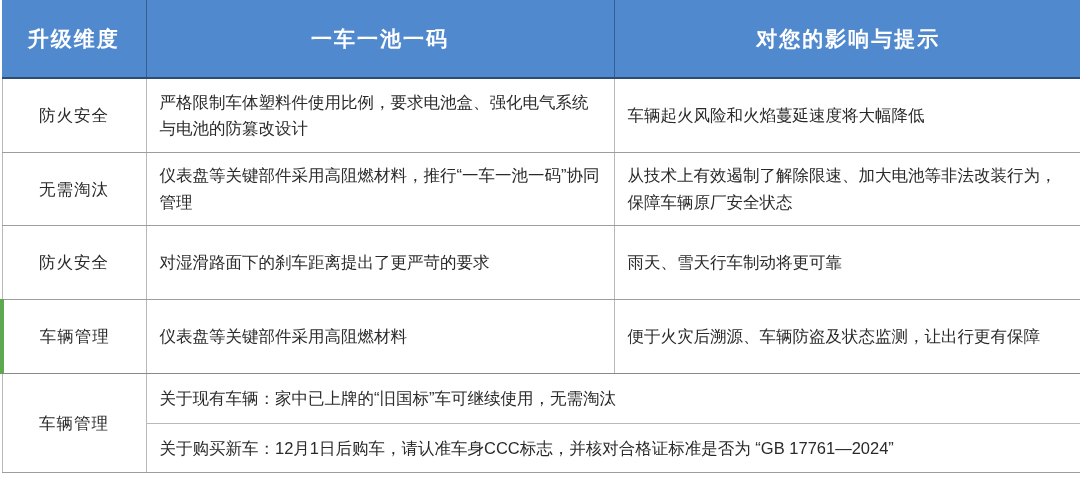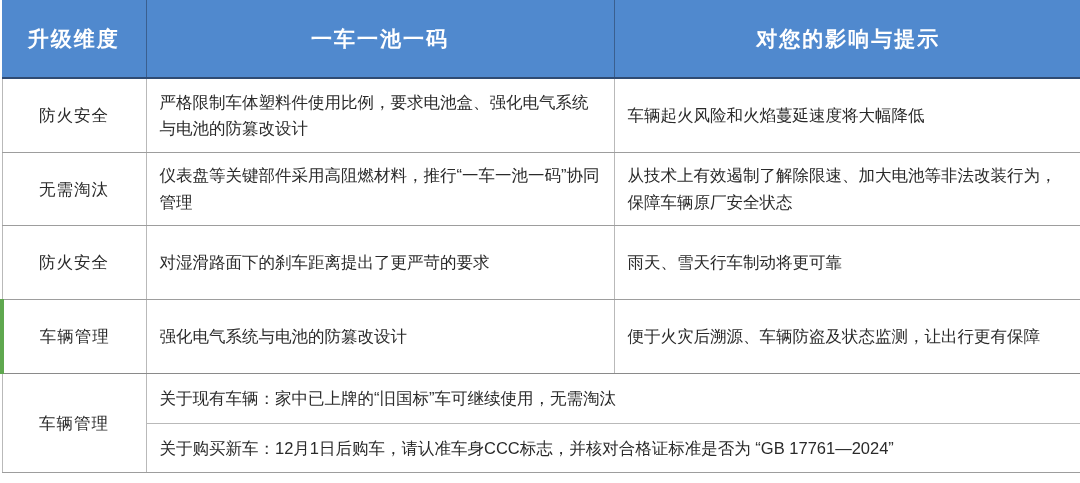--- a/index.html
+++ b/index.html
@@ -108,21 +108,21 @@
       </tr>
 
       <tr>
         <td class="dim-cell">防火安全</td>
         <td class="body-cell">对湿滑路面下的刹车距离提出了更严苛的要求</td>
         <td class="body-cell">雨天、雪天行车制动将更可靠</td>
       </tr>
 
       <tr class="highlight-row">
         <td class="dim-cell">车辆管理</td>
-        <td class="body-cell">强化电气系统与电池的防篡改设计</td>
+        <td class="body-cell">仪表盘等关键部件采用高阻燃材料</td>
         <td class="body-cell">便于火灾后溯源、车辆防盗及状态监测，让出行更有保障</td>
       </tr>
 
       <tr>
         <td class="dim-cell" rowspan="2">车辆管理</td>
         <td class="notice-cell first-notice" colspan="2">关于现有车辆：家中已上牌的“旧国标”车可继续使用，无需淘汰</td>
       </tr>
       <tr>
         <td class="notice-cell second-notice" colspan="2">关于购买新车：12月1日后购车，请认准车身CCC标志，并核对合格证标准是否为 “GB 17761—2024”</td>
       </tr>

